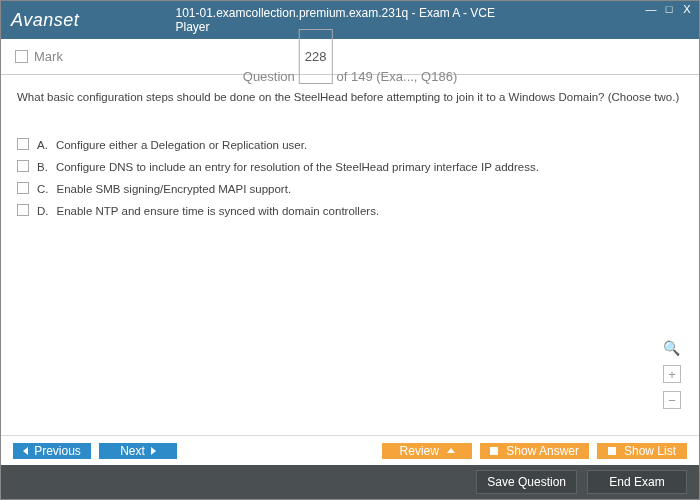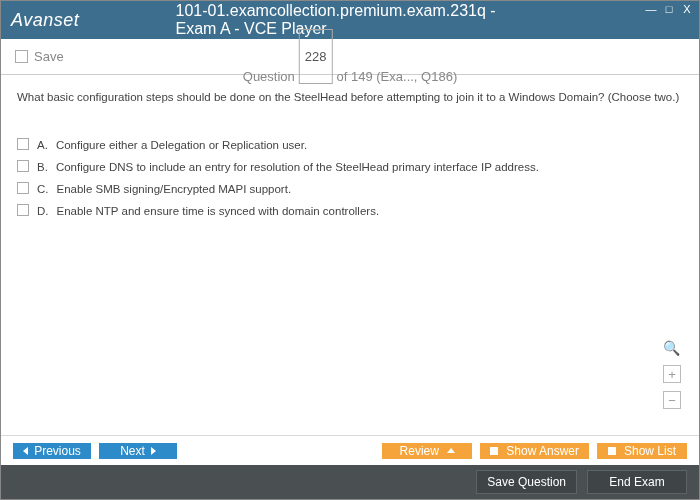--- a/index.html
+++ b/index.html
@@ -1,19 +1,19 @@
 <!DOCTYPE html>
 <html><head>
 <meta charset="utf-8">
 <style>
   * { box-sizing: border-box; margin: 0; padding: 0; }
   body { font-family: Arial, sans-serif; font-size: 12px; background: #fff; width: 700px; height: 500px; overflow: hidden; border: 1px solid #888; position: relative; }
   .titlebar { background: #3d6e8d; color: #fff; height: 38px; display: flex; align-items: center; padding: 0 10px; position: relative; }
   .logo { font-size: 18px; font-weight: 300; letter-spacing: 0.5px; font-style: italic; }
-  .title { position: absolute; left: 50%; transform: translateX(-50%); font-size: 16px; }
+  .title { position: absolute; left: 50%; transform: translateX(-50%); font-size: 12px; }
   .win-controls { position: absolute; right: 6px; top: 2px; display: flex; gap: 6px; font-size: 11px; }
   .win-controls span { cursor: pointer; width: 12px; text-align: center; }
   .header-row { display: flex; align-items: center; height: 36px; border-bottom: 1px solid #ccc; padding: 0 14px; color: #888; font-size: 13px; }
   .mark-wrap { display: flex; align-items: center; gap: 6px; }
   .mark-box { width: 13px; height: 13px; border: 1px solid #aaa; background: #fff; }
   .qcount { position: absolute; left: 50%; transform: translateX(-50%); display: flex; align-items: flex-end; gap: 4px; }
   .qbox { border: 1px solid #aaa; padding: 19px 5px; color: #555; }
   .content { padding: 14px 16px; color: #444; font-size: 11.5px; line-height: 1.4; }
   .qtext { margin-bottom: 32px; }
   .opt { display: flex; align-items: flex-start; gap: 8px; margin-bottom: 6px; }
@@ -43,21 +43,21 @@
   <div class="win-controls">
     <span>—</span>
     <span>□</span>
     <span>X</span>
   </div>
 </div>
 
 <div class="header-row">
   <div class="mark-wrap">
     <div class="mark-box"></div>
-    <span>Save</span>
+    <span>Mark</span>
   </div>
   <div class="qcount">
     <span>Question</span>
     <span class="qbox">228</span>
     <span>of 149 (Exa..., Q186)</span>
   </div>
 </div>
 
 <div class="content">
   <div class="qtext">What basic configuration steps should be done on the SteelHead before attempting to join it to a Windows Domain? (Choose two.)</div>

